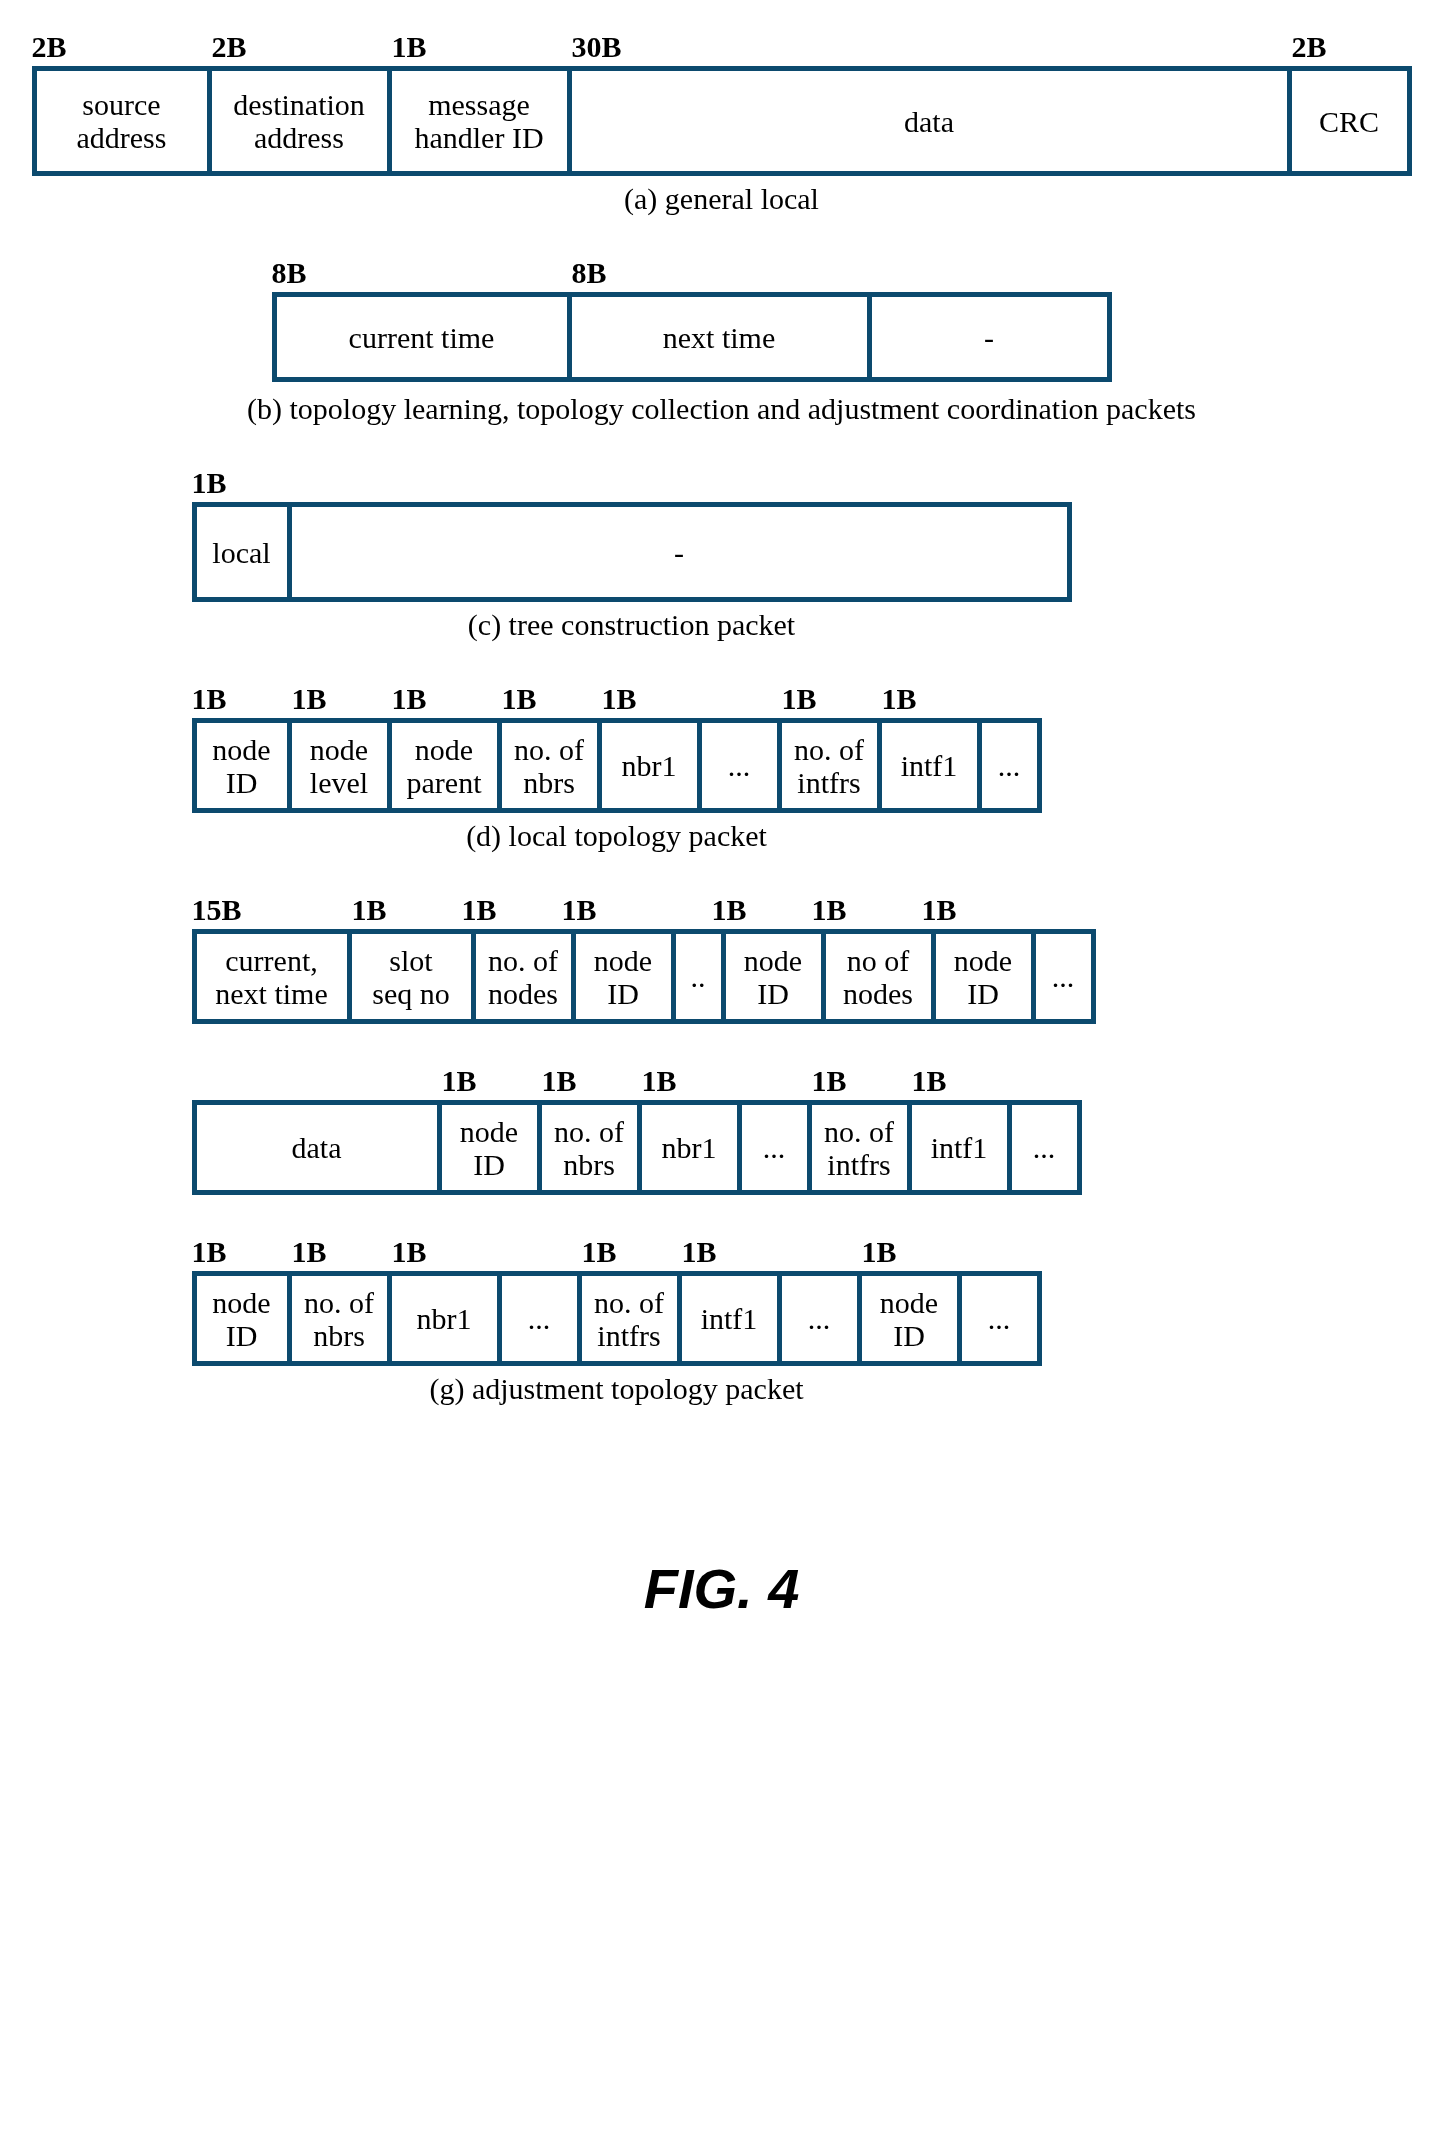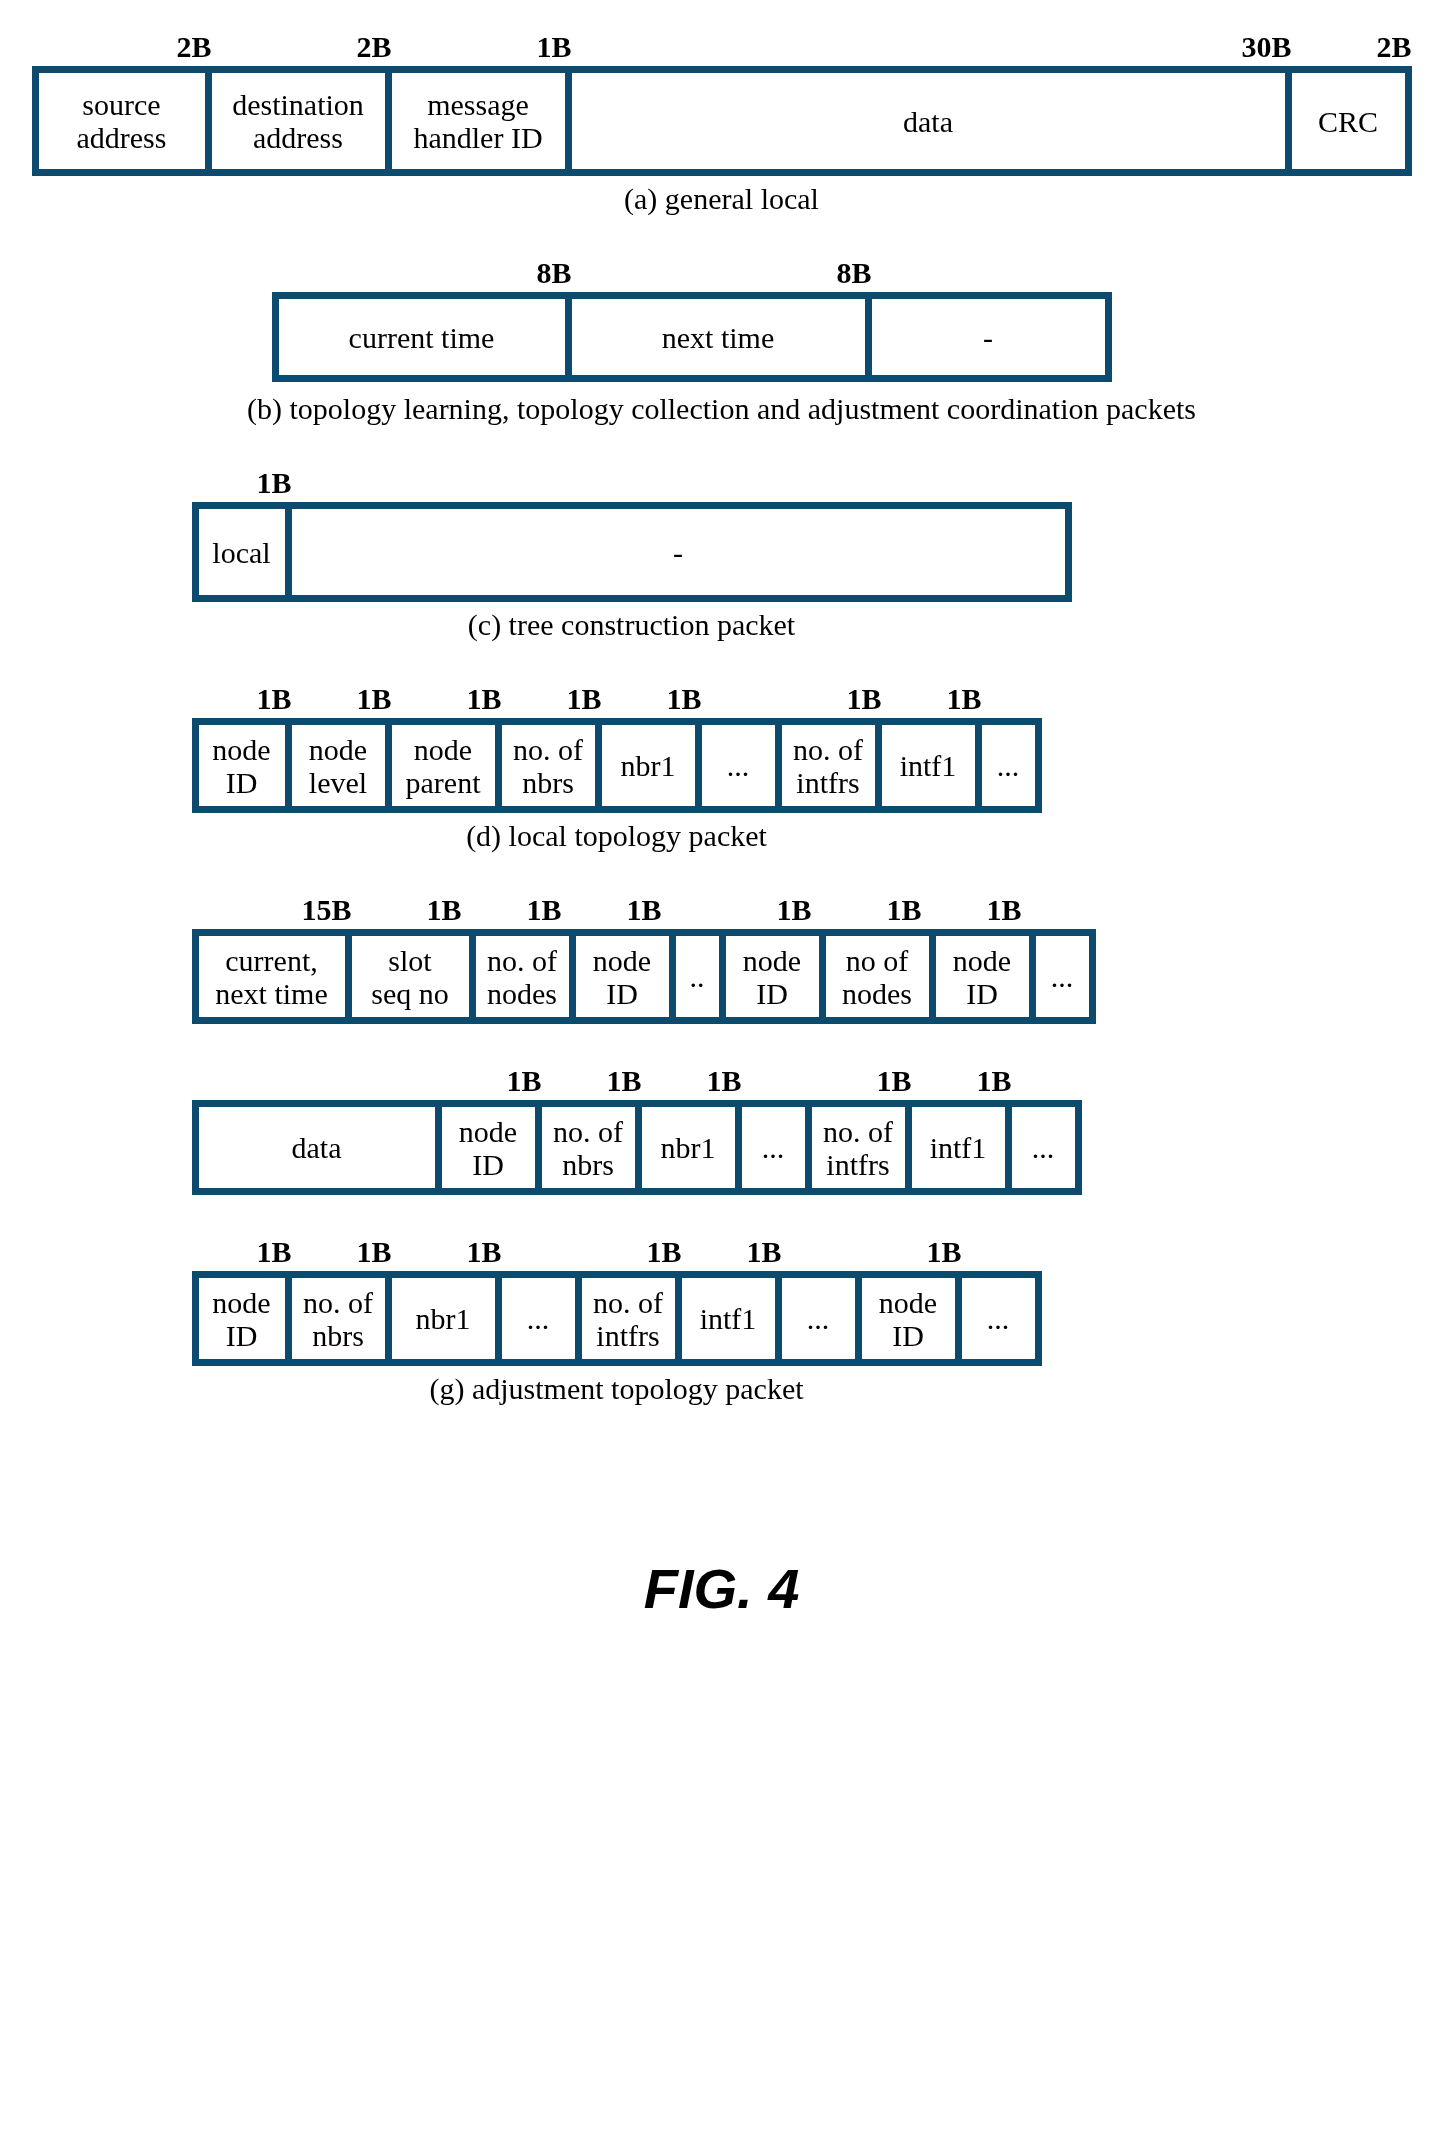--- a/index.html
+++ b/index.html
@@ -16,39 +16,39 @@
     margin: 0 auto;
   }
   .diagram-block {
     margin-bottom: 40px;
   }
   .row {
     display: flex;
     align-items: stretch;
   }
   .cell {
-    border: 7px solid #0c4a6e;
+    border: 5px solid #0c4a6e;
     display: flex;
     align-items: center;
     justify-content: center;
     text-align: center;
     font-size: 30px;
     line-height: 1.1;
     padding: 16px 2px;
     box-sizing: border-box;
   }
   .cell + .cell { border-left: none; }
   .sizes {
     display: flex;
     font-size: 30px;
     font-weight: bold;
     margin-bottom: 2px;
   }
   .sizes > div {
-    text-align: right;
+    text-align: left;
   }
   .caption {
     text-align: center;
     font-size: 30px;
     margin-top: 6px;
   }
   .fig-title {
     text-align: center;
     font-size: 56px;
     font-weight: bold;

